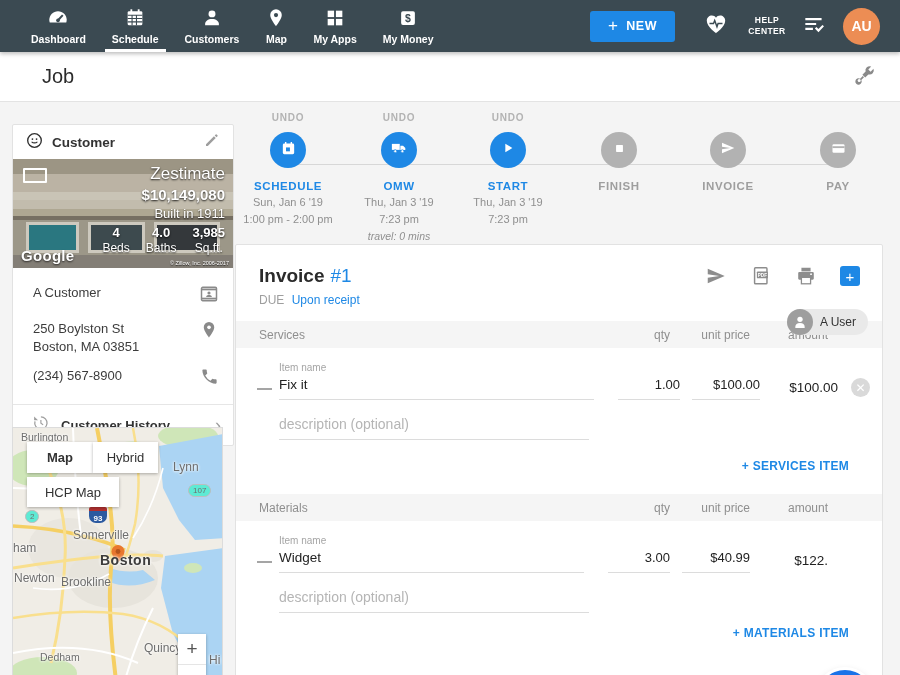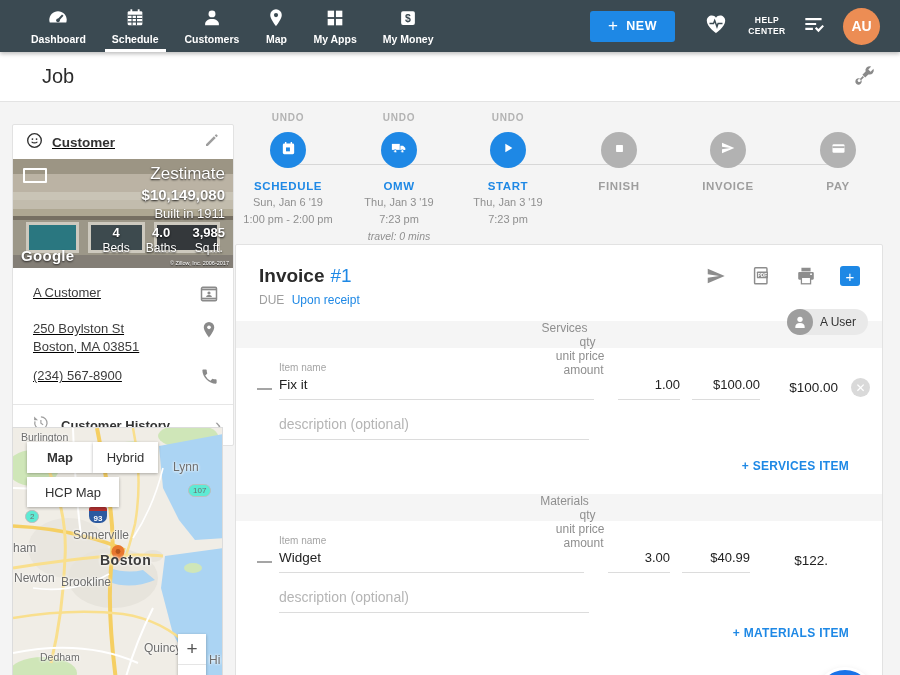--- a/index.html
+++ b/index.html
@@ -29,21 +29,21 @@
   .pagebar { height:50px; background:#fff; border-bottom:1px solid #e3e3e3; display:flex; align-items:center;
              padding:0 24px 0 42px; position:relative; z-index:5; }
   .page-title { font-size:20px; color:#2b2b2b; }
   .pagebar .tools { margin-left:auto; cursor:pointer; }
 
   
   .content { position:relative; width:900px; height:573px; }
   .card { background:#fff; border:1px solid #e2e2e2; border-radius:2px; }
 
   
-  .customer-card { position:absolute; left:12px; top:22px; width:222px;text-decoration:underline; }
+  .customer-card { position:absolute; left:12px; top:22px; width:222px; }
   .cust-head { height:34px; display:flex; align-items:center; padding:0 12px; }
   .cust-head .c-label { font-size:13.5px; font-weight:bold; color:#333; margin-left:8px; flex:1; }
   .photo { position:relative; height:109px; overflow:hidden; cursor:pointer;
     background:
       linear-gradient(180deg, #b9b09b 0 14%, #ded5c2 14% 30%, #f0e9d8 30% 38%, #e7e0cd 38% 46%, #cfc6ad 46% 52%, #8a8272 52% 56%, #b9b2a0 56% 88%, #9a948a 88% 100%);
   }
   .photo .win { position:absolute; top:58%; height:28%; background:#5a6a66; border:3px solid #f4efe2; }
   .photo .win.w1 { left:6%; width:24%; background:#2e8c96; }
   .photo .win.w2 { left:34%; width:26%; background:#45555a; }
   .photo .win.w3 { left:64%; width:30%; background:#3a3f42; }
@@ -113,21 +113,21 @@
   .icon-btn { cursor:pointer; display:flex; }
   .plus-btn { width:20px; height:20px; background:#1e88e5; border-radius:3px; color:#fff; font-size:15px;
               display:flex; align-items:center; justify-content:center; cursor:pointer; }
   .user-pill { position:absolute; right:14px; top:64px; height:26px; background:#e9e9e9; border-radius:13px;
                display:flex; align-items:center; padding-right:12px; cursor:pointer; }
   .user-pill .u-av { width:26px; height:26px; border-radius:50%; background:#9e9e9e; display:flex;
                      align-items:center; justify-content:center; margin-right:7px; }
   .user-pill .u-name { font-size:12px; color:#333; }
 
   .sec-band { margin-top:14px; height:27px; background:#f5f5f5; display:flex; align-items:center;
-              padding:0 12px 0 23px; font-size:12px; color:#8f8f8f;flex-direction:column; }
+              padding:0 12px 0 23px; font-size:12px; color:#8f8f8f; }
   .sec-band .sec-name { flex:1; }
   .cell-qty { width:62px; text-align:right; }
   .cell-unit { width:68px; text-align:right; margin-left:12px; }
   .cell-amt { width:66px; text-align:right; margin-left:12px; }
   .cell-x { width:34px; margin-left:8px; }
 
   .item-label { padding:14px 0 0 43px; font-size:10px; color:#a5a5a5; }
   .line-row { display:flex; align-items:center; padding:2px 12px 0 21px; }
   .drag { width:22px; color:#9e9e9e; cursor:grab; padding-top:2px; }
   .drag .bar { width:15px; height:2px; background:#a5a5a5; margin:3px 0; }

